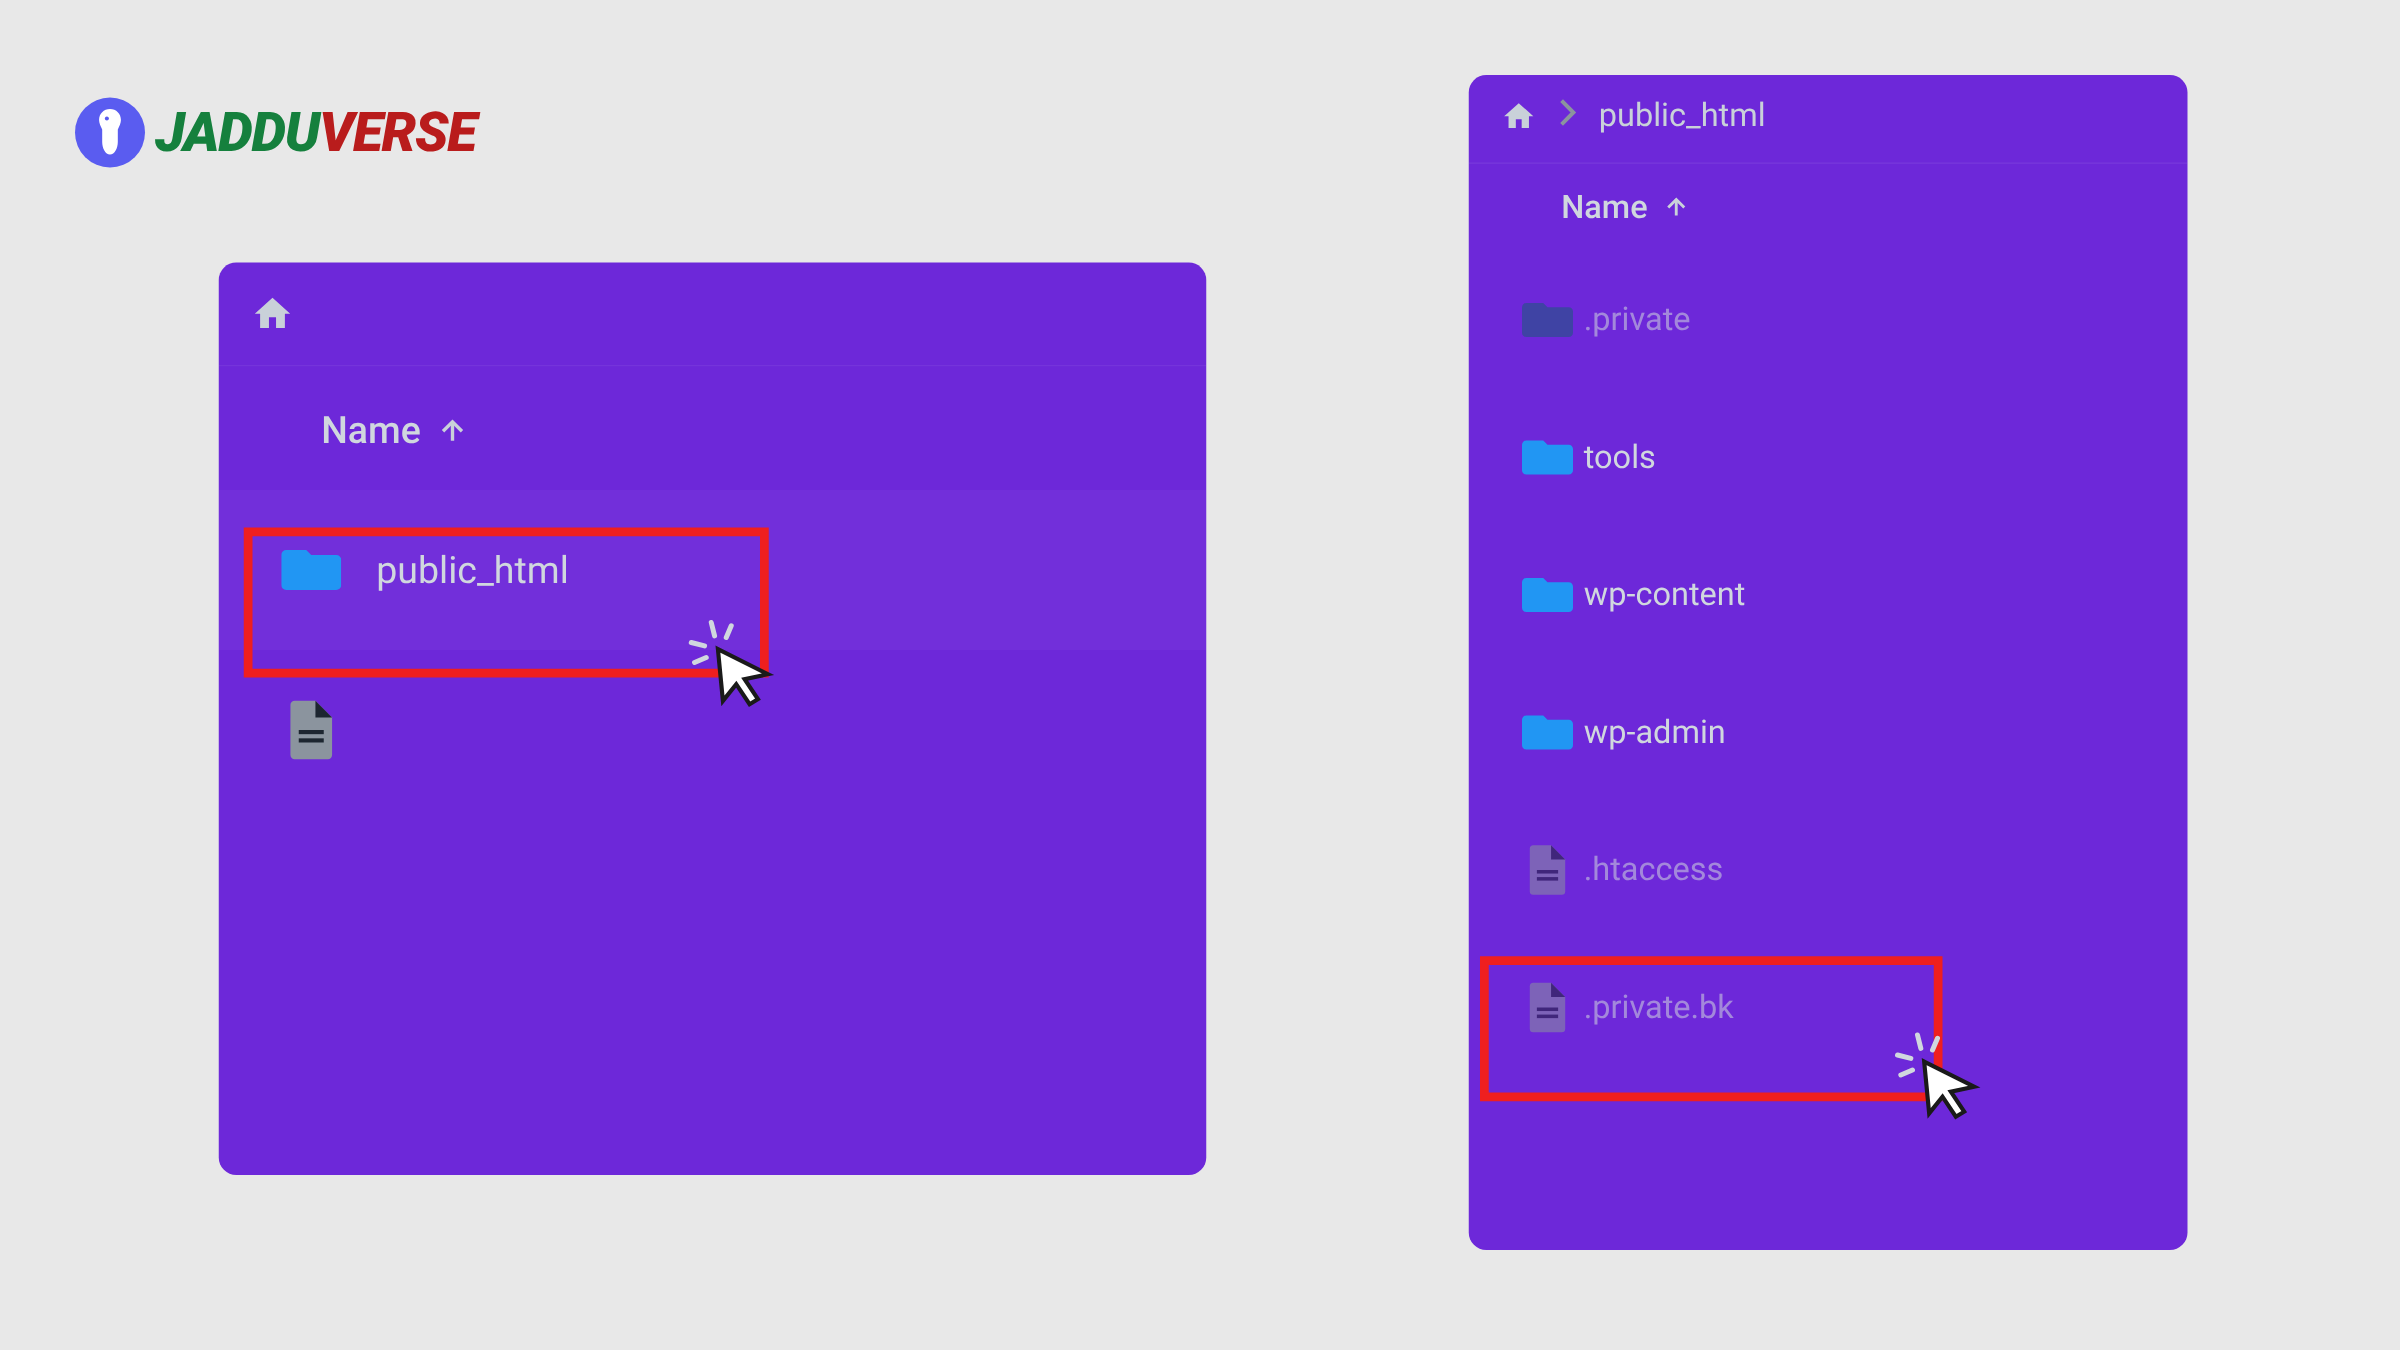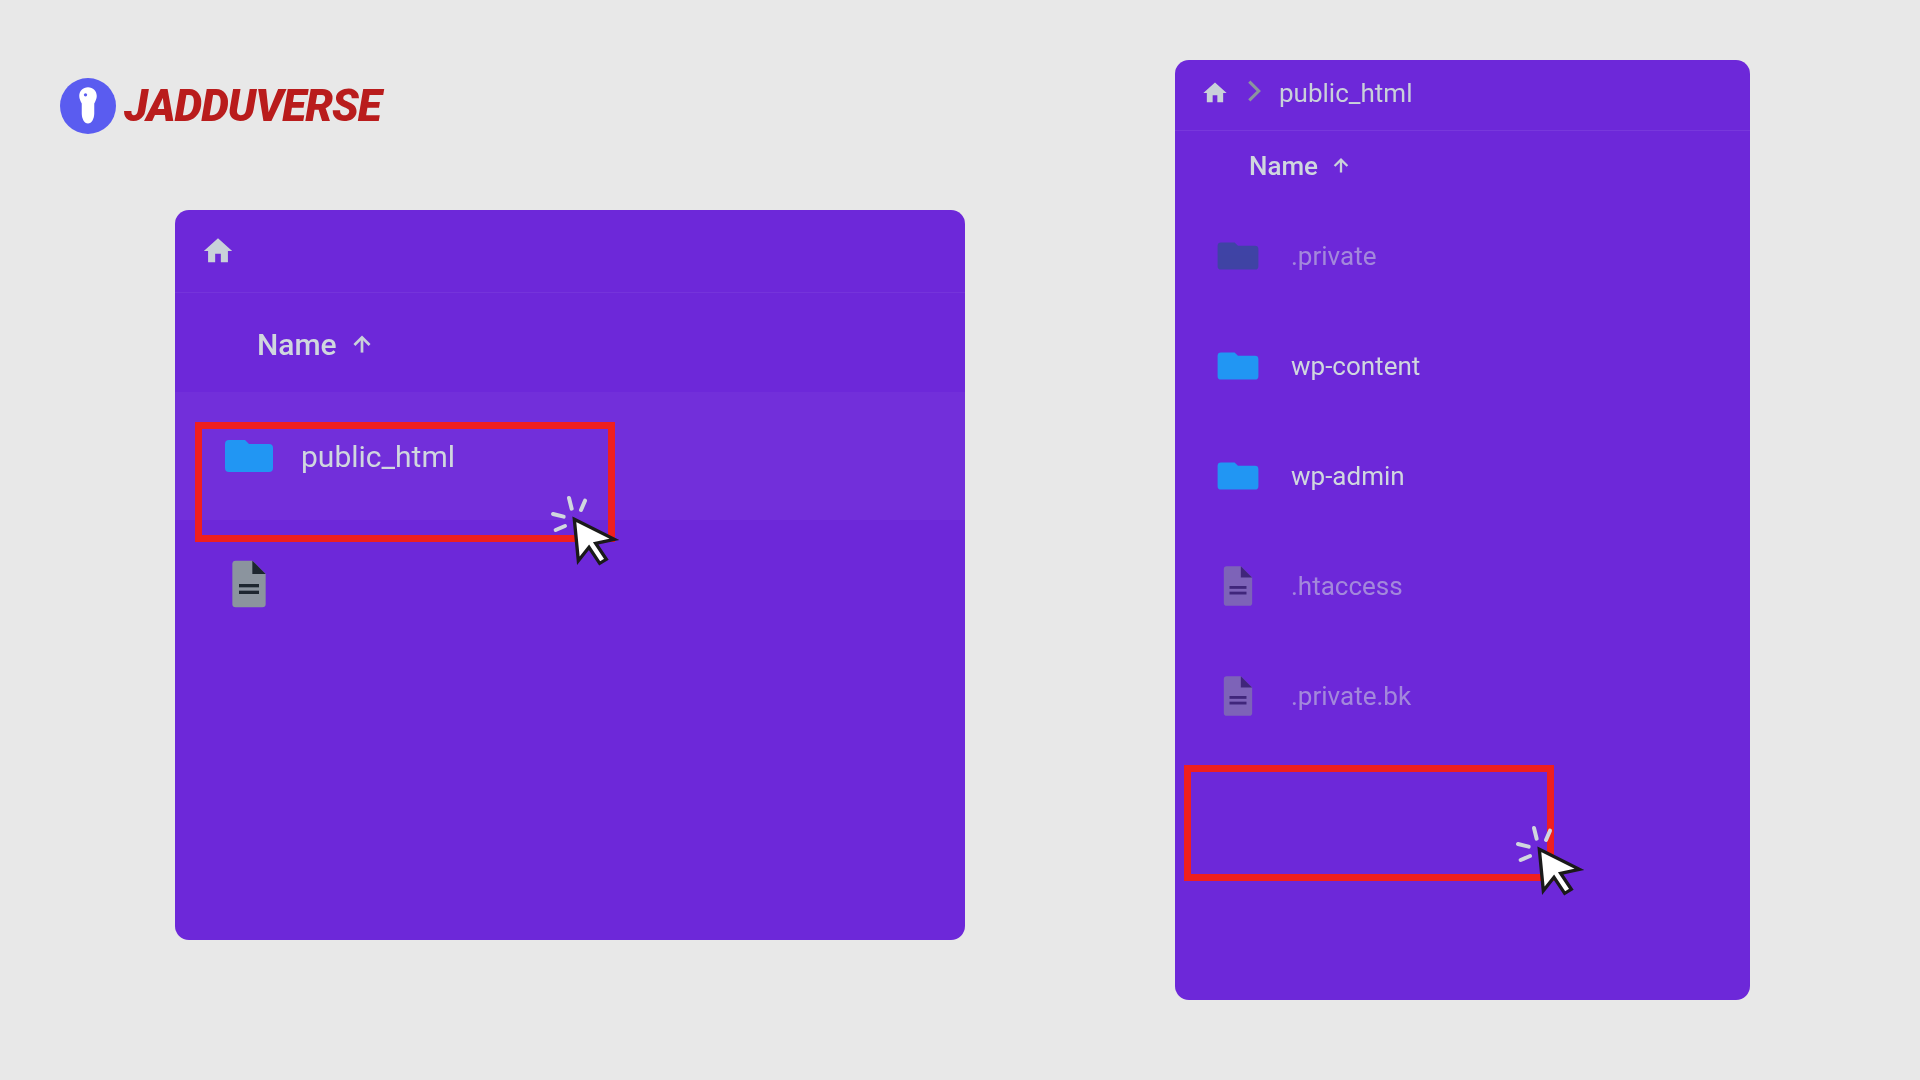--- a/index.html
+++ b/index.html
@@ -31,21 +31,21 @@
     justify-content: center;
   }
   .logo-badge svg { width: 30px; height: 40px; }
   .logo-text {
     font-size: 44px;
     font-weight: 900;
     font-style: italic;
     letter-spacing: -1px;
     display: flex;
   }
-  .logo-part1 { color: #b91c1c; }
+  .logo-part1 { color: #15803d; }
   .logo-part2 { color: #b91c1c; }
 
   
   .panel {
     position: absolute;
     background: #6d28d9;
     border-radius: 14px;
     color: #c9d1d9;
     overflow: hidden;
   }
@@ -96,21 +96,21 @@
     height: 128px;
     font-size: 30px;
     color: #d0d7de;
     position: relative;
     cursor: pointer;
   }
   .panel-right .file-row {
     height: 110px;
     padding: 0 30px 0 42px;
     font-size: 26px;
-    gap: 32px;
+    gap: 8px;
   }
   .file-row.hover { background: rgba(255,255,255,0.035); }
   .file-row.dim .label, .file-row.dim .icon-slot { opacity: 0.55; }
 
   .icon-slot { width: 48px; height: 48px; flex: 0 0 48px; display:flex; align-items:center; justify-content:center; }
   .panel-right .icon-slot { width: 42px; height: 42px; flex: 0 0 42px; }
 
   .highlight-box {
     position: absolute;
     border: 7px solid #ef1f1f;
@@ -226,20 +226,28 @@
           </svg>
       </span>
       <span class="label">.private</span>
     </div>
     <div class="file-row">
       <span class="icon-slot folder-icon">
         <svg width="42" height="34" viewBox="0 0 24 20" fill="#2196f3">
             <path d="M10 2H2a2 2 0 0 0-2 2v12a2 2 0 0 0 2 2h20a2 2 0 0 0 2-2V6a2 2 0 0 0-2-2H12l-2-2z"></path>
           </svg>
       </span>
+      <span class="label">tools</span>
+    </div>
+    <div class="file-row">
+      <span class="icon-slot folder-icon">
+        <svg width="42" height="34" viewBox="0 0 24 20" fill="#2196f3">
+            <path d="M10 2H2a2 2 0 0 0-2 2v12a2 2 0 0 0 2 2h20a2 2 0 0 0 2-2V6a2 2 0 0 0-2-2H12l-2-2z"></path>
+          </svg>
+      </span>
       <span class="label">wp-content</span>
     </div>
     <div class="file-row">
       <span class="icon-slot folder-icon">
         <svg width="42" height="34" viewBox="0 0 24 20" fill="#2196f3">
             <path d="M10 2H2a2 2 0 0 0-2 2v12a2 2 0 0 0 2 2h20a2 2 0 0 0 2-2V6a2 2 0 0 0-2-2H12l-2-2z"></path>
           </svg>
       </span>
       <span class="label">wp-admin</span>
     </div>

